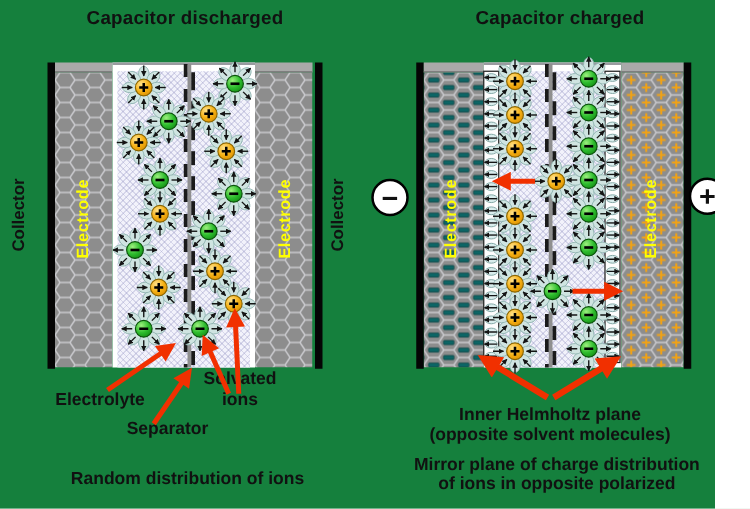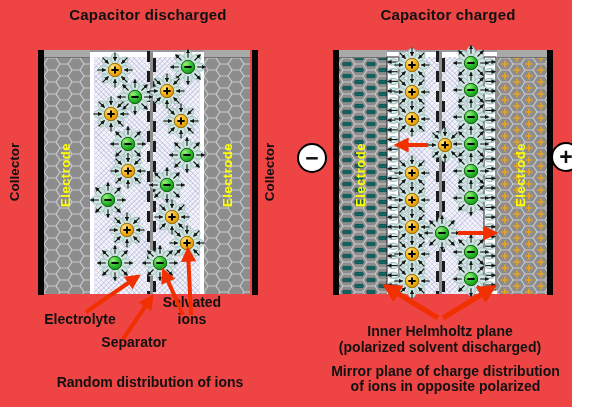--- a/index.html
+++ b/index.html
@@ -1,16 +1,16 @@
 <!DOCTYPE html>
 <html><head>
 <meta charset="utf-8">
 <style>
   html,body{margin:0;padding:0;background:#fff;}
-  #app{position:relative;width:572px;height:407px;background:#ef4444;overflow:hidden;
+  #app{position:relative;width:572px;height:407px;background:#15803d;overflow:hidden;
        font-family:"Liberation Sans",sans-serif;color:#111;}
   .abs{position:absolute;}
   .title{font-weight:bold;font-size:15px;text-align:center;letter-spacing:0.2px;}
   .cell{position:absolute;top:50px;width:220px;height:245px;}
   .bar{position:absolute;top:0;width:6px;height:245px;background:#050505;}
   .elec{position:absolute;top:0;height:245px;}
   .cap{height:8px;background:#a9a9a9;border-bottom:1px solid #707070;box-sizing:border-box;}
   .ely{position:absolute;top:0;height:244px;background:#ffffff;border-top:2px solid #9a9aa0;box-sizing:border-box;}
   .mesh{position:absolute;top:5px;bottom:0;background-color:#f2f2fb;
     background-image:
@@ -202,21 +202,21 @@
   <div class="lab" style="left:40px;top:311px;width:80px;">Electrolyte</div>
   <div class="lab" style="left:94px;top:334px;width:80px;">Separator</div>
   <div class="lab" style="left:158px;top:294px;width:68px;line-height:17px;">
     <div>Solvated</div>
     <div>ions</div>
   </div>
   <div class="lab" style="left:25px;top:374px;width:250px;">Random distribution of ions</div>
 
   <div class="lab" style="left:315px;top:323px;width:250px;line-height:16px;">
     <div>Inner Helmholtz plane</div>
-    <div>(polarized solvent discharged)</div>
+    <div>(opposite solvent molecules)</div>
   </div>
   <div class="lab" style="left:303px;top:364px;width:285px;line-height:15px;">
     <div>Mirror plane of charge distribution</div>
     <div>of ions in opposite polarized</div>
   </div>
 
   <svg id="overlay" width="600" height="407">
     <g id="g-ihp">
         <rect x="387" y="57" width="12" height="233" fill="#fdfdfd" stroke="#222" stroke-width="1"></rect>
         <ellipse cx="393" cy="62" rx="4.9" ry="3.1" fill="#d9eded" stroke="#84a9a7" stroke-width="0.8"></ellipse>

